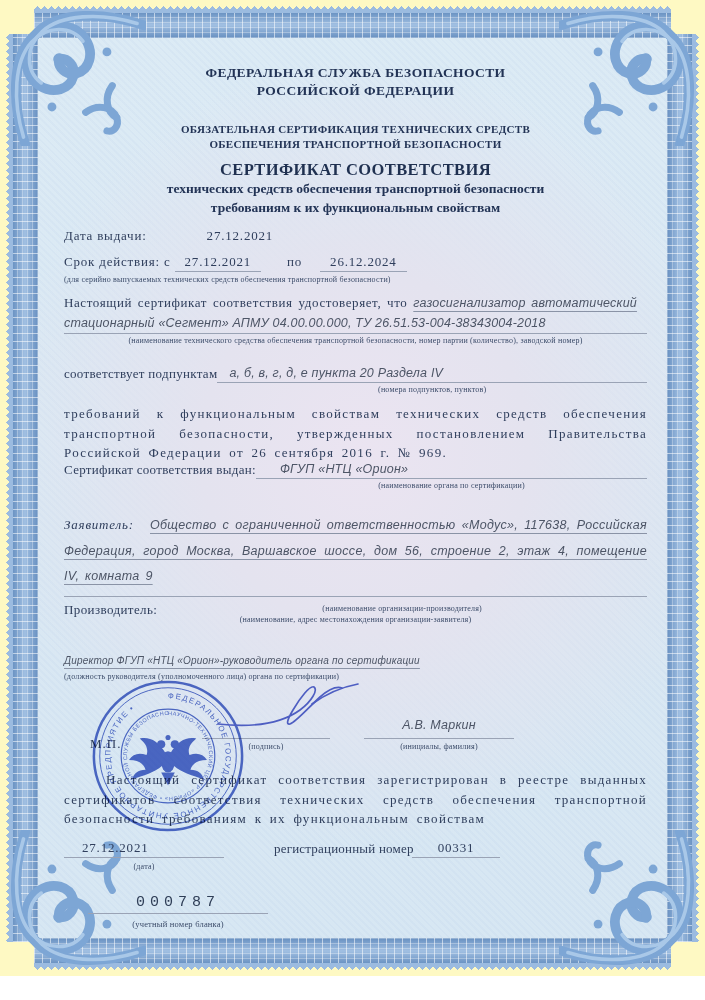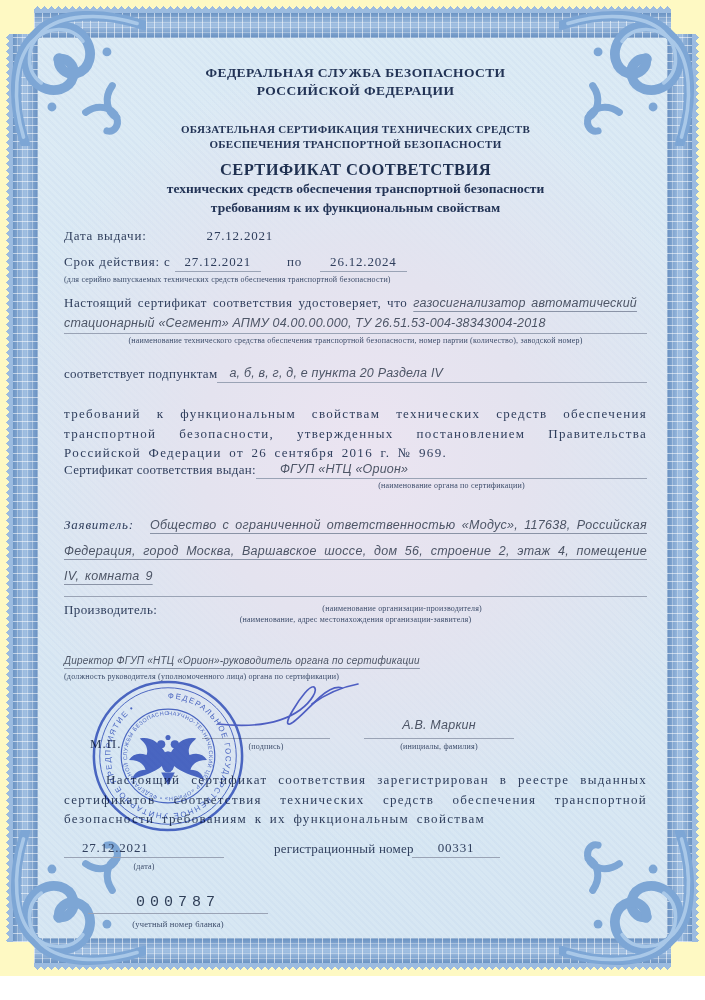--- a/index.html
+++ b/index.html
@@ -147,20 +147,21 @@
       </div>
       <div class="val" style="border-bottom:1px solid #9aa3b5;padding-bottom:3px">стационарный «Сегмент» АПМУ 04.00.00.000, ТУ 26.51.53-004-38343004-2018</div>
       <div class="note center" style="margin-top:2px">(наименование технического средства обеспечения транспортной безопасности, номер партии (количество), заводской номер)</div>
     </div>
 
     <div class="sec" style="top:366px">
       <div class="fillrow">
         <span class="lbl" style="letter-spacing:.3px">соответствует подпунктам</span>
         <span class="fillcol">
           <span class="fill val">а, б, в, г, д, е пункта 20 Раздела IV</span>
+          <span class="note center" style="margin-top:2px">(номера подпунктов, пунктов)</span>
         </span>
       </div>
     </div>
 
     <div class="sec para" style="top:404px">требований к функциональным свойствам технических средств обеспечения транспортной безопасности, утвержденных постановлением Правительства Российской Федерации от 26 сентября 2016 г. № 969.</div>
 
     <div class="sec" style="top:462px">
       <div class="fillrow">
         <span class="lbl" style="letter-spacing:.3px">Сертификат соответствия выдан:</span>
         <span class="fillcol">

